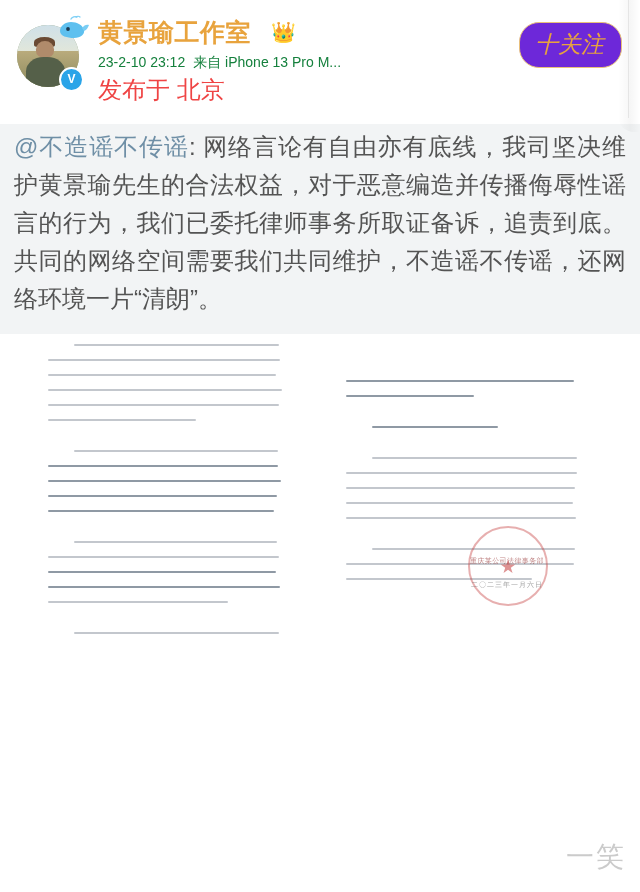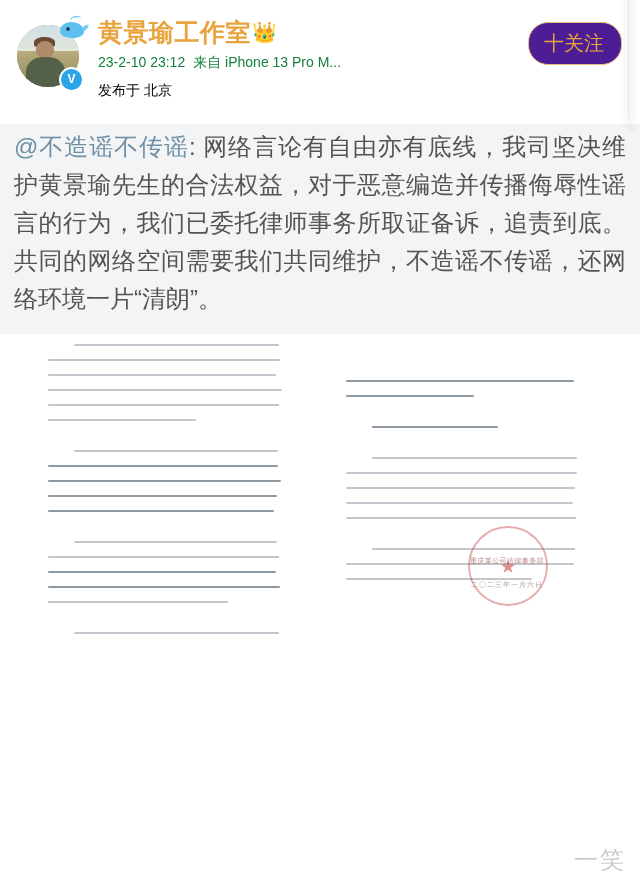--- a/index.html
+++ b/index.html
@@ -135,21 +135,21 @@
 
   .head-text {
     flex: 1 1 auto;
     min-width: 0;
     padding-left: 10px;
     padding-top: 2px;
   }
   .name-row {
     display: flex;
     align-items: center;
-    gap: 1px;
+    gap: 20px;
     height: 32px;
   }
   .username {
     font-size: 25px;
     line-height: 30px;
     color: #e8a33d;
     font-weight: 600;
     letter-spacing: 0.5px;
     white-space: nowrap;
   }
@@ -159,40 +159,41 @@
   }
   .meta-line {
     font-size: 14px;
     line-height: 28px;
     color: #15803d;
     white-space: nowrap;
     overflow: hidden;
   }
   .meta-line .sep { display: inline-block; width: 8px; }
   .meta-line2 {
-    font-size: 14px;
+    font-size: 24px;
     line-height: 28px;
-    color: #000000;
+    color: #ef4444;
     white-space: nowrap;
   }
 
   .follow-btn {
     flex: 0 0 auto;
     margin-top: 8px;
     margin-right: 2px;
     border: 1.5px solid #e9c07a;
     border-radius: 20px;
     color: #e8a33d;
-    font-size: 20px;
+    font-size: 23px;
     line-height: 1;
     padding: 10px 17px 11px 15px;
-    background: #4c1d95;
+    background: #6d28d9;
     white-space: nowrap;
     cursor: pointer;
     font-family: inherit;
+    font-style: italic;
   }
 
   
   .post-body {
     padding: 16px 14px 0 14px;
     font-size: 25.5px;
     line-height: 40px;
     color: #262626;
     letter-spacing: 0.2px;
     text-align: justify;
@@ -288,21 +289,21 @@
     color: rgba(110, 110, 110, 0.65);
     font-size: 7px;
     letter-spacing: 1px;
   }
 
   .watermark {
     position: absolute;
     right: 14px;
     bottom: 16px;
     color: rgba(140,140,140,0.45);
-    font-size: 24px;
+    font-size: 28px;
     letter-spacing: 2px;
     user-select: none;
   }
 </style>
 </head>
 <body>
 
 <div class="post-card">
 
   <div class="card-edge"></div>

